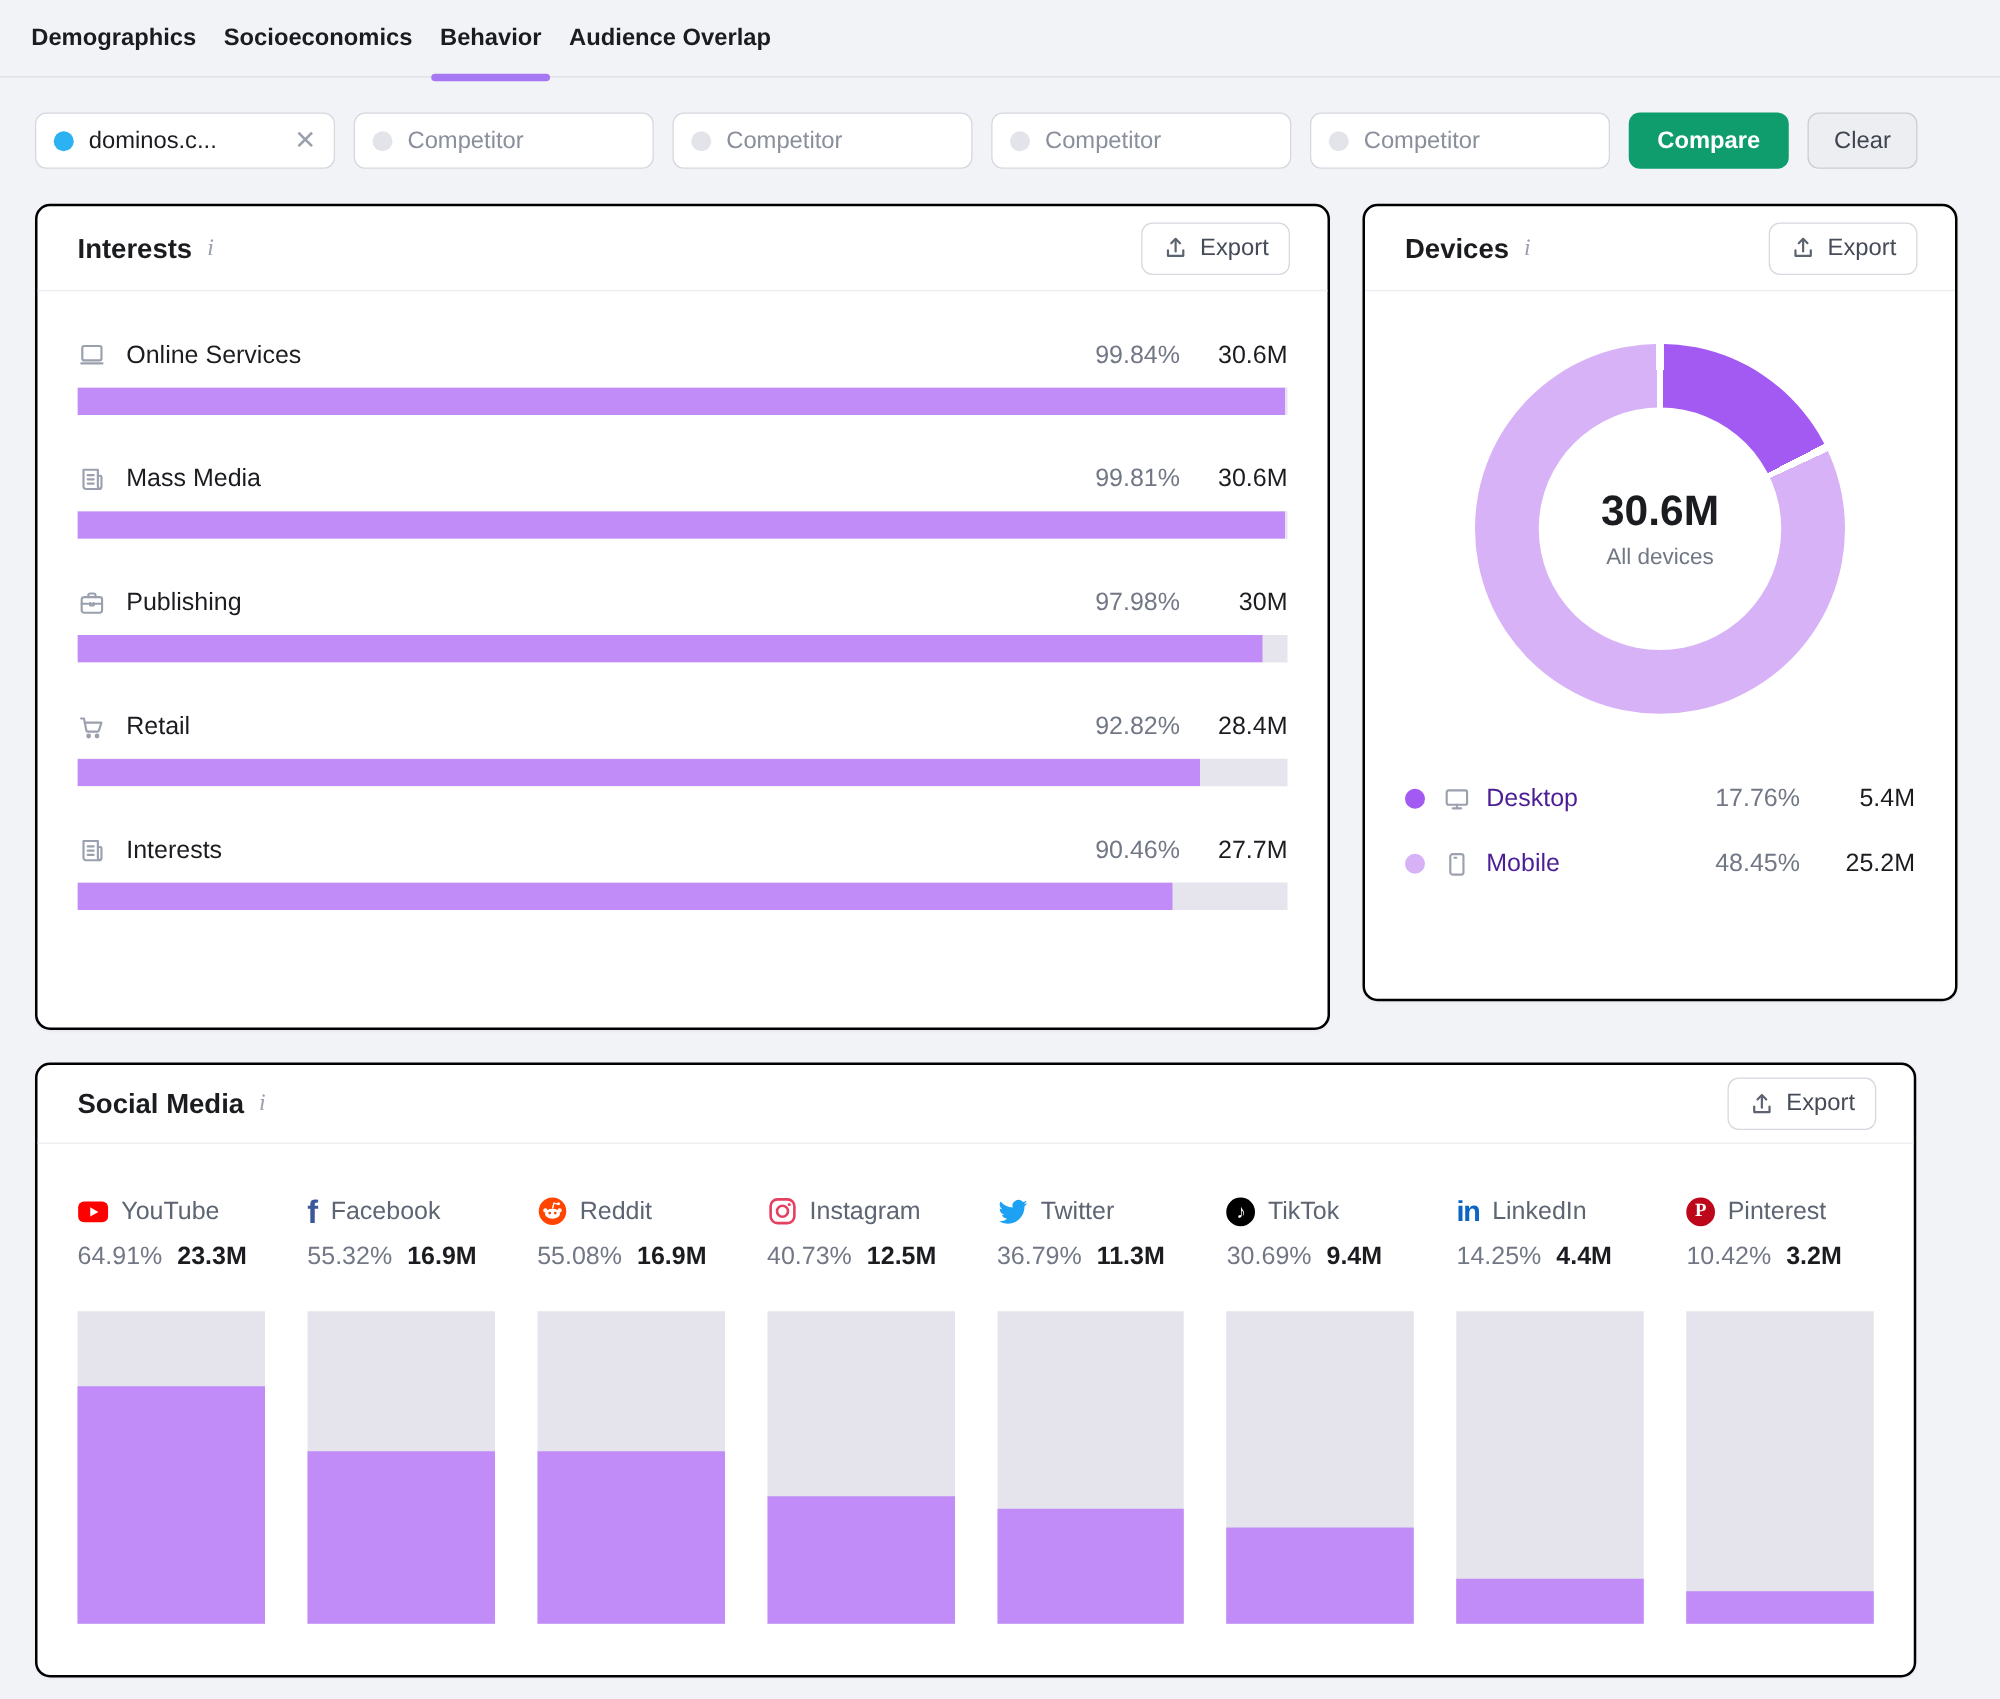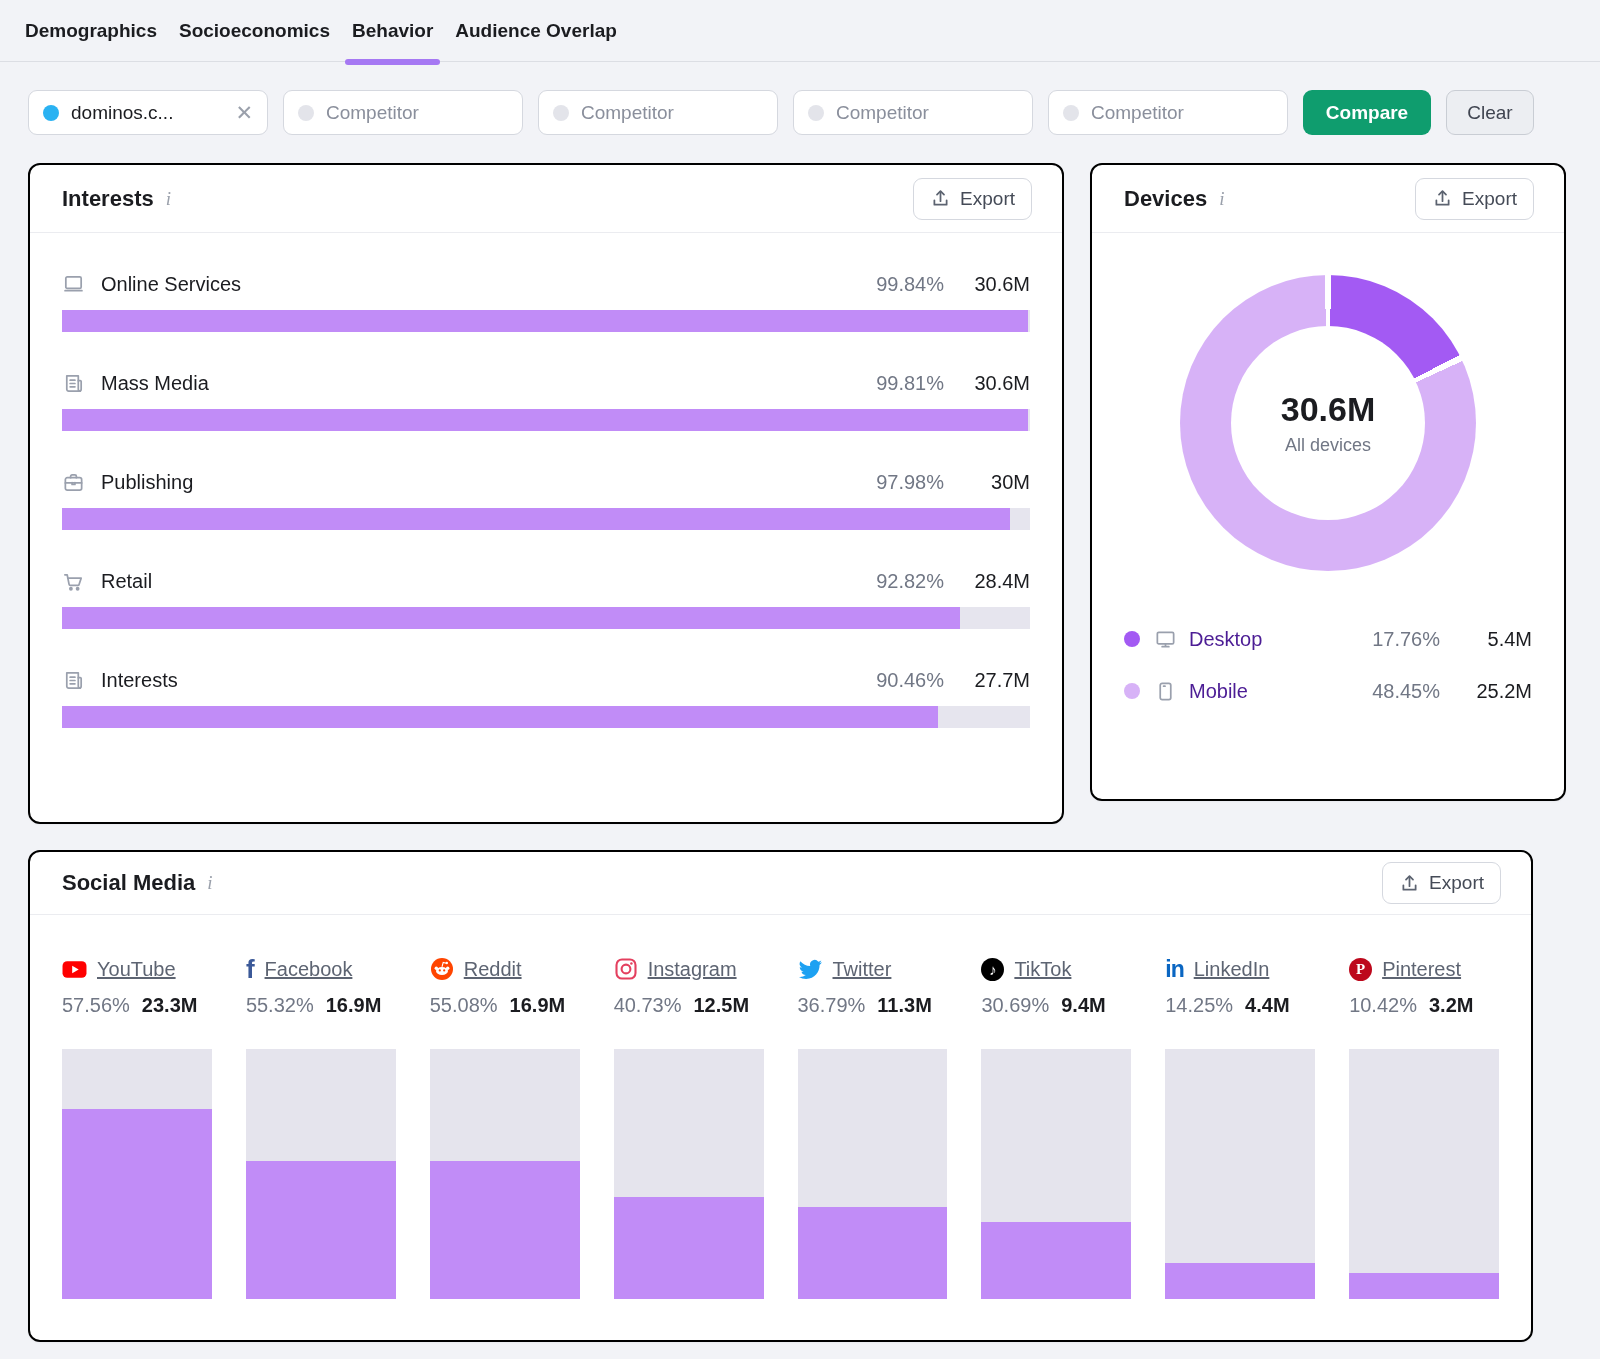--- a/index.html
+++ b/index.html
@@ -60,21 +60,21 @@
   .leg-row .dev-icon { color:#9aa0ad; margin-right:12px; display:flex; }
   .leg-label { font-size:20px; color:#4c1d95; }
   .leg-row .pct { margin-left:auto; font-size:20px; color:#717785; }
   .leg-row .val { width:92px; text-align:right; font-size:20px; color:#1b1c20; font-weight:500; }
 
   
   .card-social { margin:26px 28px 0 28px; width:1505px; height:492px; }
   .card-social .card-head { height:63px; }
   .social-grid { display:grid; grid-template-columns:repeat(8,1fr); column-gap:34px; padding:40px 32px 0 32px; }
   .plat-head { display:flex; align-items:center; gap:10px; height:28px; }
-  .plat-name { font-size:20px; color:#5d6472; white-space:nowrap;text-decoration:underline; }
+  .plat-name { font-size:20px; color:#5d6472; white-space:nowrap; }
   .plat-stats { display:flex; align-items:baseline; gap:12px; margin-top:11px; }
   .plat-stats .pct { font-size:20px; color:#717785; }
   .plat-stats .val { font-size:20px; color:#1b1c20; font-weight:600; }
   .social-track { position:relative; margin-top:32px; height:250px; background:#e5e4ed; }
   .social-fill { position:absolute; left:0; right:0; bottom:0; background:#c18cf7; }
 
   .badge-circle { width:23px; height:23px; border-radius:50%; color:#fff; display:flex; align-items:center; justify-content:center; font-size:15px; font-weight:700; flex:0 0 23px; }
   .glyph-f { font-size:26px; font-weight:800; line-height:1; }
   .glyph-in { font-size:23px; font-weight:800; line-height:1; letter-spacing:-1px; }
   .plat-icon { display:flex; align-items:center; justify-content:center; }
@@ -300,21 +300,21 @@
       <div class="plat-head">
         <span class="plat-icon" style="color: rgb(255, 0, 0);">
             <svg width="25" height="25" viewBox="0 0 24 24">
               <rect x="0.5" y="4" width="23" height="16" rx="4.5" fill="currentColor"></rect>
               <path d="M9.8 8.5 16 12l-6.2 3.5z" fill="#fff"></path>
             </svg>
           </span>
         <span class="plat-name">YouTube</span>
       </div>
       <div class="plat-stats">
-        <span class="pct">57.56%</span>
+        <span class="pct">64.91%</span>
         <span class="val">23.3M</span>
       </div>
       <div class="social-track">
           <div class="social-fill" style="height: 76.11%;"></div>
         </div>
     </div>
 
     <div class="plat-col">
       <div class="plat-head">
         <span class="plat-icon glyph-f" style="color: rgb(59, 89, 152);">f</span>

